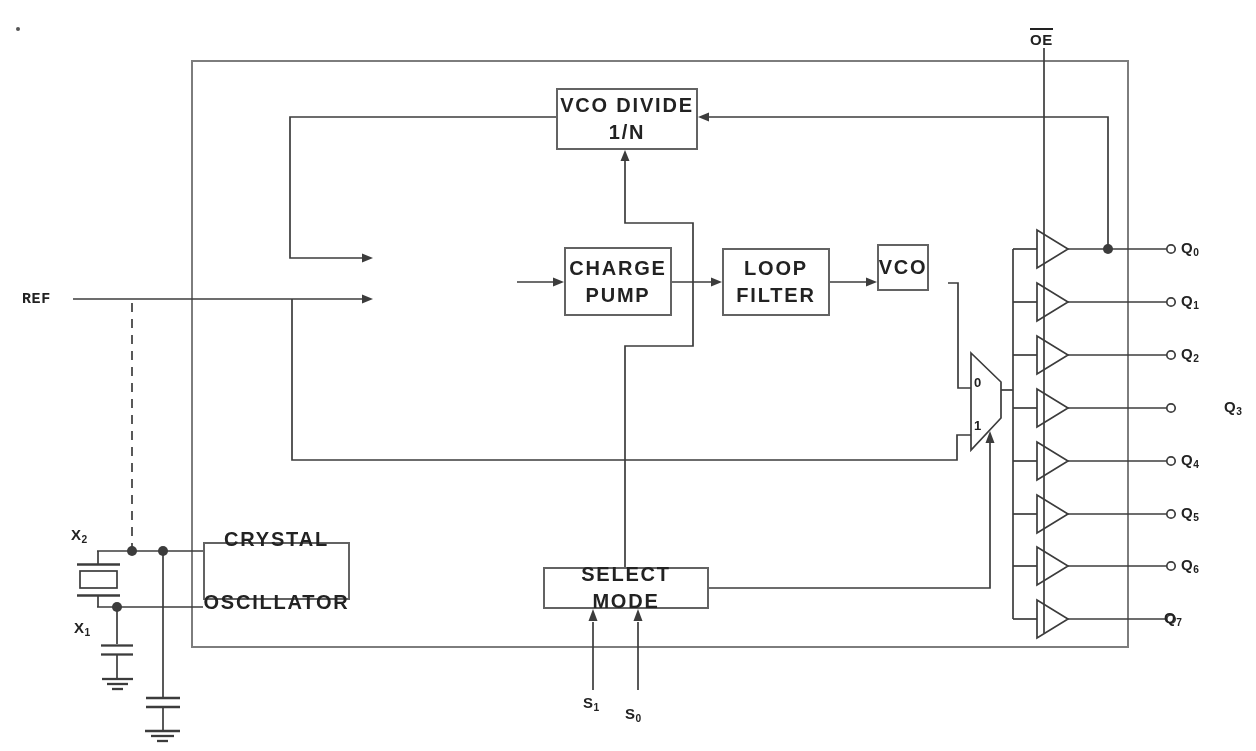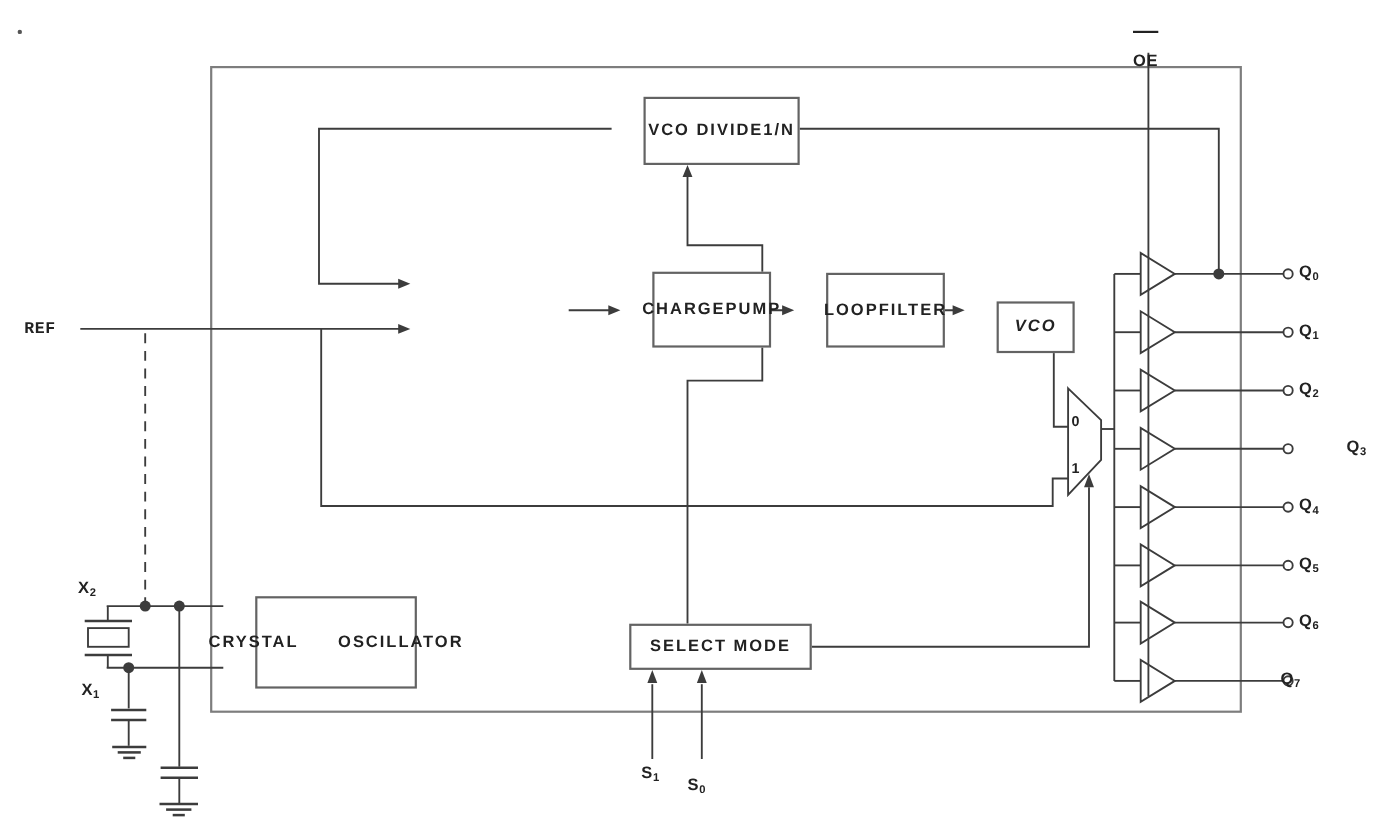--- a/index.html
+++ b/index.html
@@ -12,28 +12,28 @@
   #wires{position:absolute;left:0;top:0;z-index:1;}
   .wire{stroke:var(--wire);stroke-width:1.7;fill:none;}
   .wire2{stroke:var(--wire);stroke-width:2.3;fill:none;}
   .dashed{stroke-dasharray:9 7;}
   .arrow{fill:var(--wire);stroke:none;}
   .dot{fill:var(--wire);stroke:none;}
   .chip-rect{stroke:var(--chip-border);stroke-width:2;fill:none;}
   .shape{stroke:var(--wire);stroke-width:1.7;fill:none;}
   .terminal{stroke:var(--wire);stroke-width:1.7;fill:#fff;}
   .block{position:absolute;z-index:2;box-sizing:border-box;border:2px solid var(--block-border);
-         background:#fff;display:flex;flex-direction:row;align-items:center;justify-content:center;
-         font-weight:700;font-size:15px;line-height:1.35;letter-spacing:1.8px;color:var(--text);
-         text-align:center;margin-left:29px;}
+         background:#fff;display:flex;flex-direction:column;align-items:center;justify-content:center;
+         font-weight:700;font-size:20px;line-height:1.35;letter-spacing:1.8px;color:var(--text);
+         text-align:center;}
   .lbl{position:absolute;z-index:2;font-weight:700;font-size:15px;line-height:1;color:var(--text);
        letter-spacing:.6px;white-space:nowrap;}
   .lbl sub{font-size:.68em;vertical-align:-0.28em;letter-spacing:0;}
   .lbl.small{font-size:13px;}
-  .overline{display:inline-block;border-top:2px solid var(--text);padding-top:18px;}
+  .overline{display:inline-block;border-top:2px solid var(--text);padding-top:2px;}
 </style>
 </head>
 <body>
 
 <div id="stage">
 
   <svg id="wires" width="1256" height="751" viewBox="0 0 1256 751">
 
     <circle cx="18" cy="29" r="2" fill="#555"></circle>
 
@@ -163,27 +163,27 @@
     <span>1/N</span>
   </div>
   <div class="block" style="left:564px;top:247px;width:108px;height:69px;">
     <span>CHARGE</span>
     <span>PUMP</span>
   </div>
   <div class="block" style="left:722px;top:248px;width:108px;height:68px;">
     <span>LOOP</span>
     <span>FILTER</span>
   </div>
-  <div class="block" style="left:877px;top:274px;width:71px;height:47px;font-style:italic;">
+  <div class="block" style="left:877px;top:244px;width:52px;height:47px;">
     <span>VCO</span>
   </div>
   <div class="block" style="left:543px;top:567px;width:166px;height:42px;">
     <span>SELECT MODE</span>
   </div>
-  <div class="block" style="left:203px;top:542px;width:147px;height:84px;gap:36px;">
+  <div class="block" style="left:203px;top:542px;width:147px;height:58px;gap:36px;">
     <span>CRYSTAL</span>
     <span>OSCILLATOR</span>
   </div>
 
   <div class="lbl" style="left:22px;top:292px;font-family:Liberation Mono, monospace;">
     <span>REF</span>
   </div>
   <div class="lbl" style="left:1030px;top:28px;">
     <span class="overline">OE</span>
   </div>

